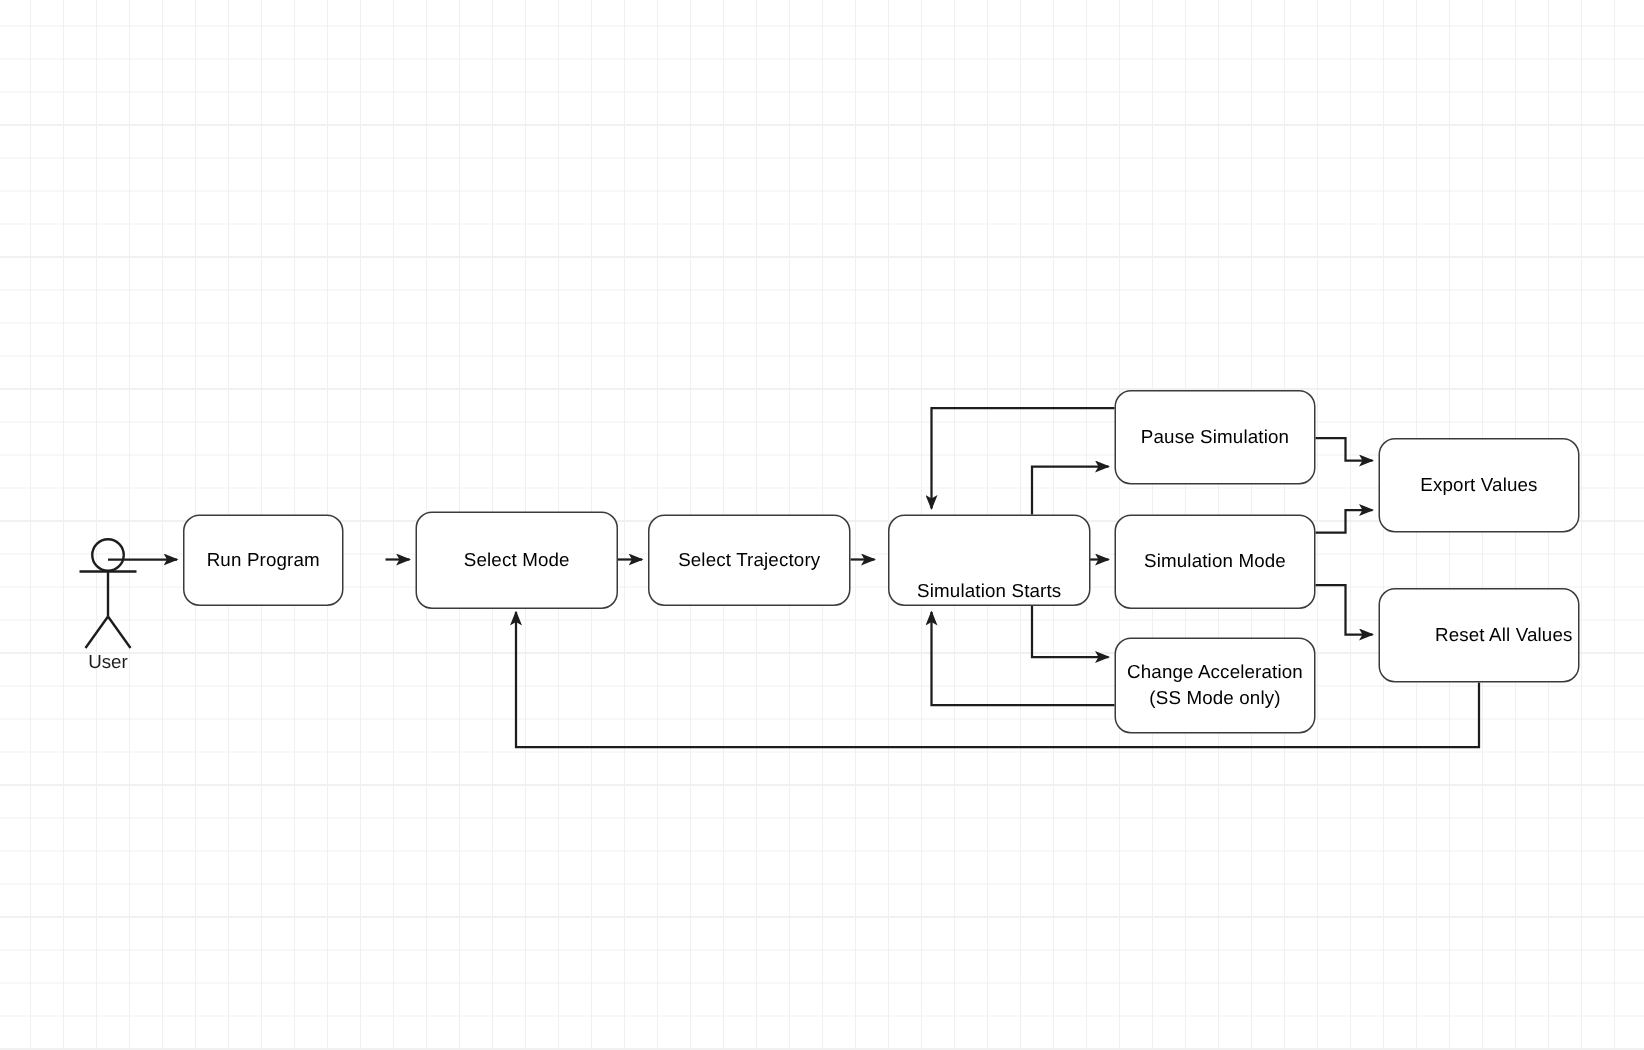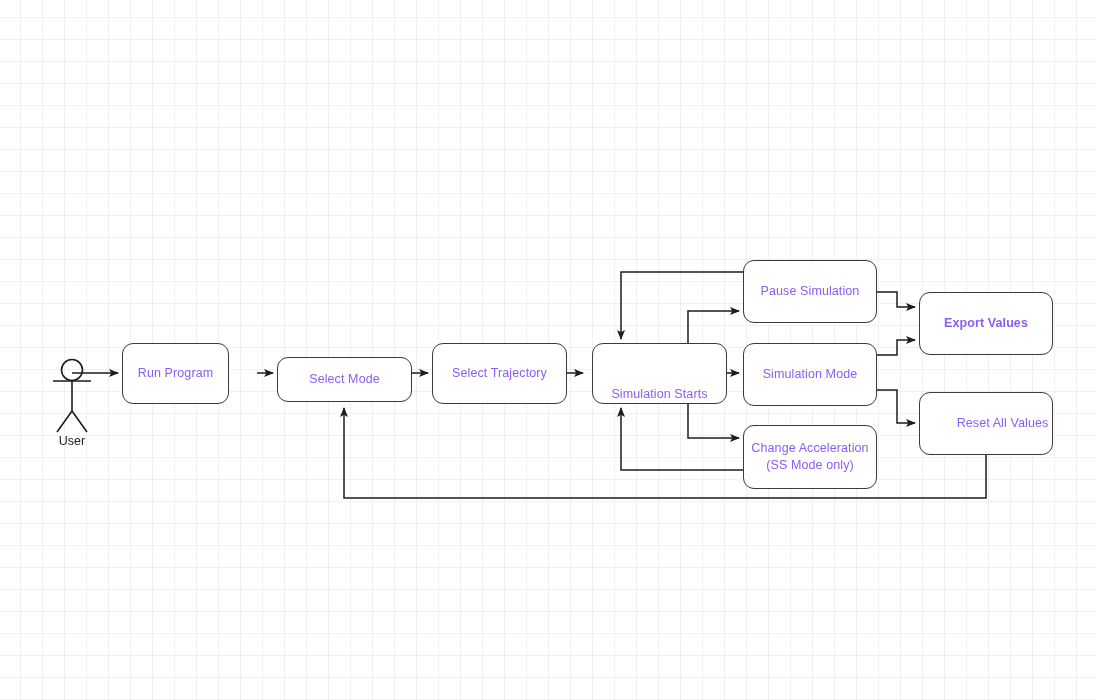--- a/index.html
+++ b/index.html
@@ -32,21 +32,21 @@
   .node {
     position: absolute;
     box-sizing: border-box;
     background: #ffffff;
     border: 1.4px solid #3b3b3b;
     border-radius: 11px;
     display: flex;
     align-items: center;
     justify-content: center;
     text-align: center;
-    color: #8b5cf6;
+    color: #000000;
     font-size: 12.5px;
     line-height: 17px;
     letter-spacing: 0.1px;
     z-index: 2;
   }
   .actor {
     position: absolute;
     z-index: 2;
   }
   .actor-label {
@@ -110,21 +110,21 @@
         <path d="M32,55 L17,76 M32,55 L47,76"></path>
       </g>
     </svg>
     <div class="actor-label">User</div>
   </div>
 
   <div class="node" style="left:122px; top:343px; width:107px; height:61px;">
     <span>Run Program</span>
   </div>
 
-  <div class="node" style="left:277px; top:357px; width:135px; height:45px;">
+  <div class="node" style="left:277px; top:341px; width:135px; height:65px;">
     <span>Select Mode</span>
   </div>
 
   <div class="node" style="left:432px; top:343px; width:135px; height:61px;text-align:right;">
     <span>Select Trajectory</span>
   </div>
 
   <div class="node" style="left:592px; top:343px; width:135px; height:61px;align-items:flex-end;">
     <span>Simulation Starts</span>
   </div>
@@ -135,21 +135,21 @@
 
   <div class="node" style="left:743px; top:343px; width:134px; height:63px;">
     <span>Simulation Mode</span>
   </div>
 
   <div class="node" style="left:743px; top:425px; width:134px; height:64px;">
     <span style="white-space:pre-line;">Change Acceleration
 (SS Mode only)</span>
   </div>
 
-  <div class="node" style="left:919px; top:292px; width:134px; height:63px;font-weight:bold;">
+  <div class="node" style="left:919px; top:292px; width:134px; height:63px;">
     <span>Export Values</span>
   </div>
 
   <div class="node" style="left:919px; top:392px; width:134px; height:63px;padding-left:33px;">
     <span>Reset All Values</span>
   </div>
 
 </div>
 
 </body></html>

